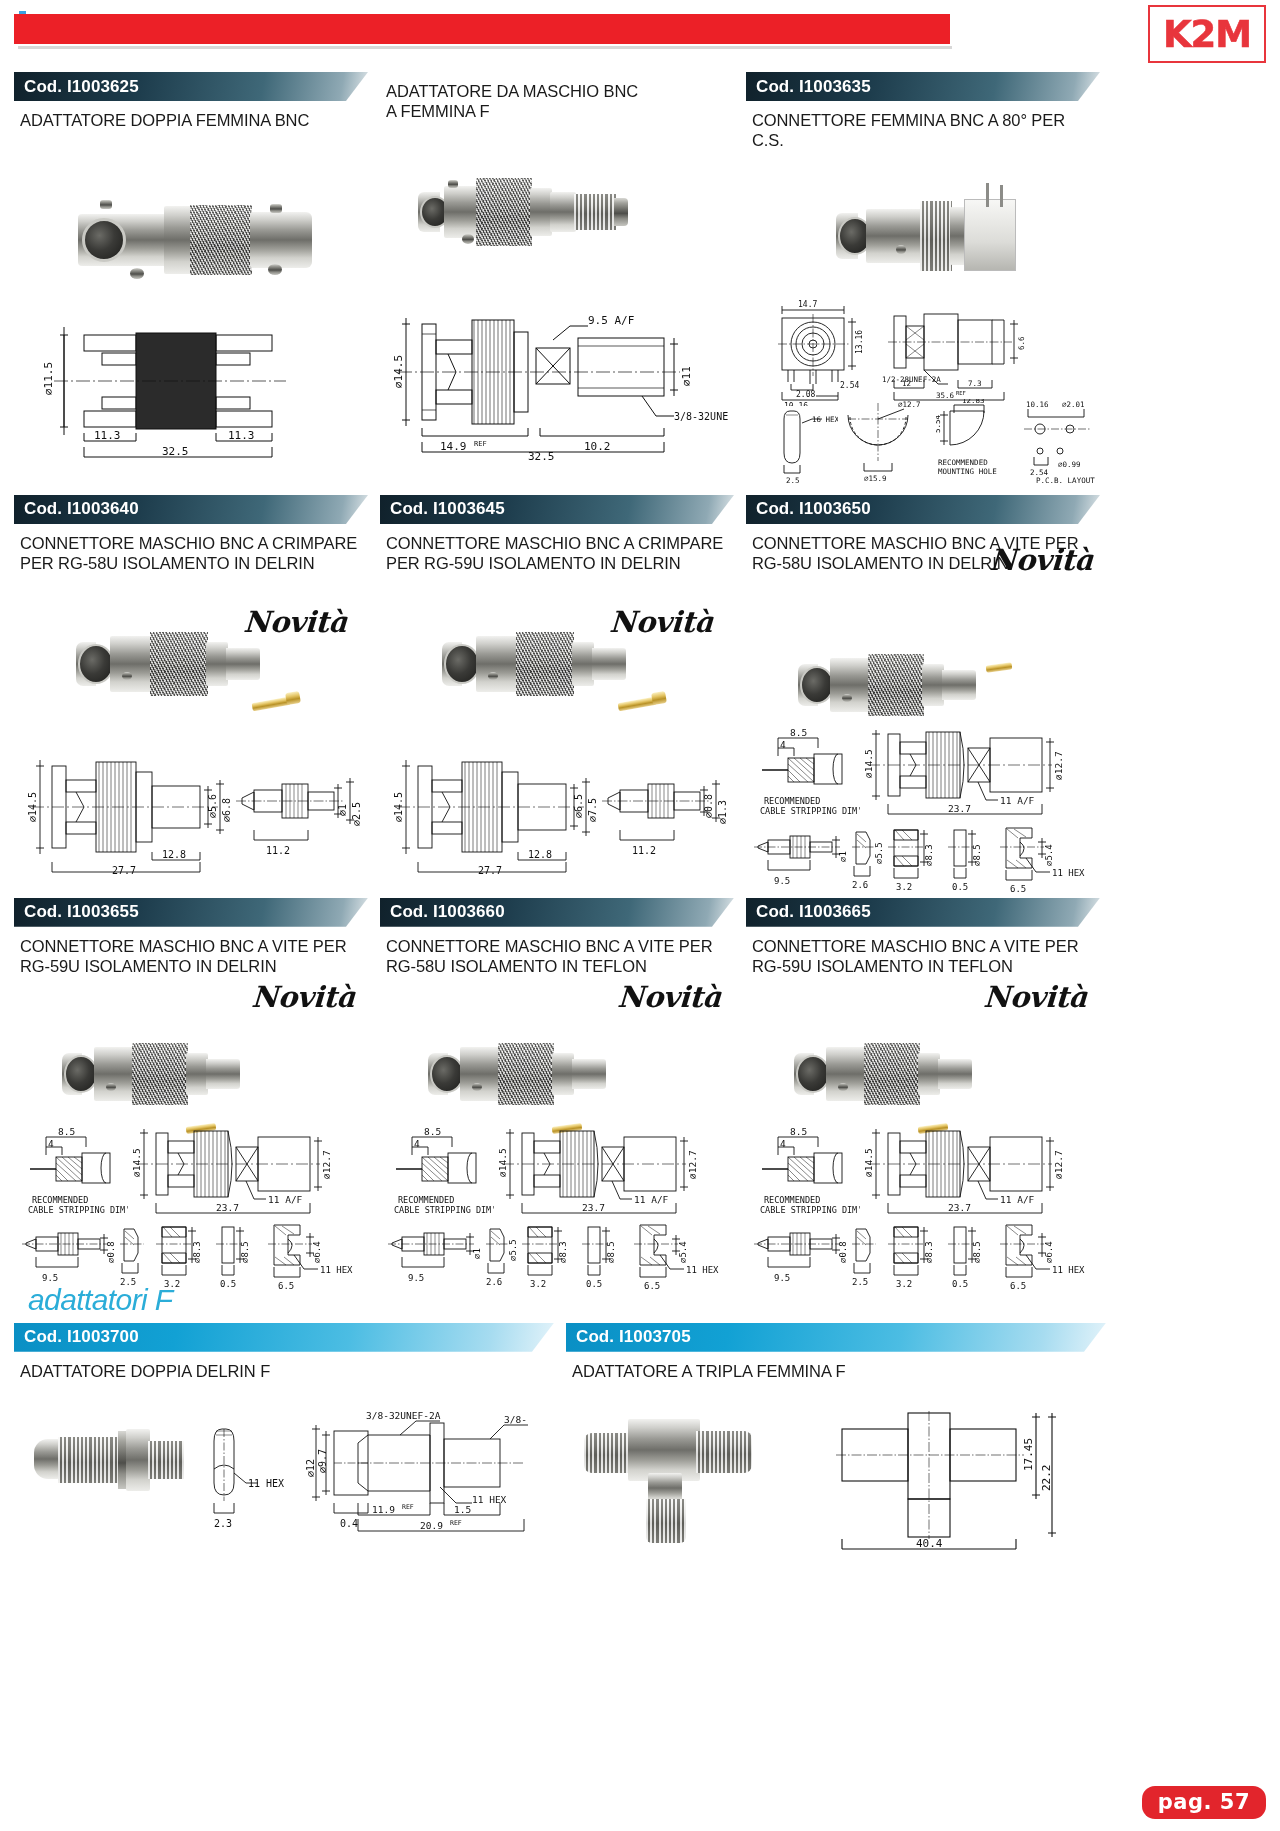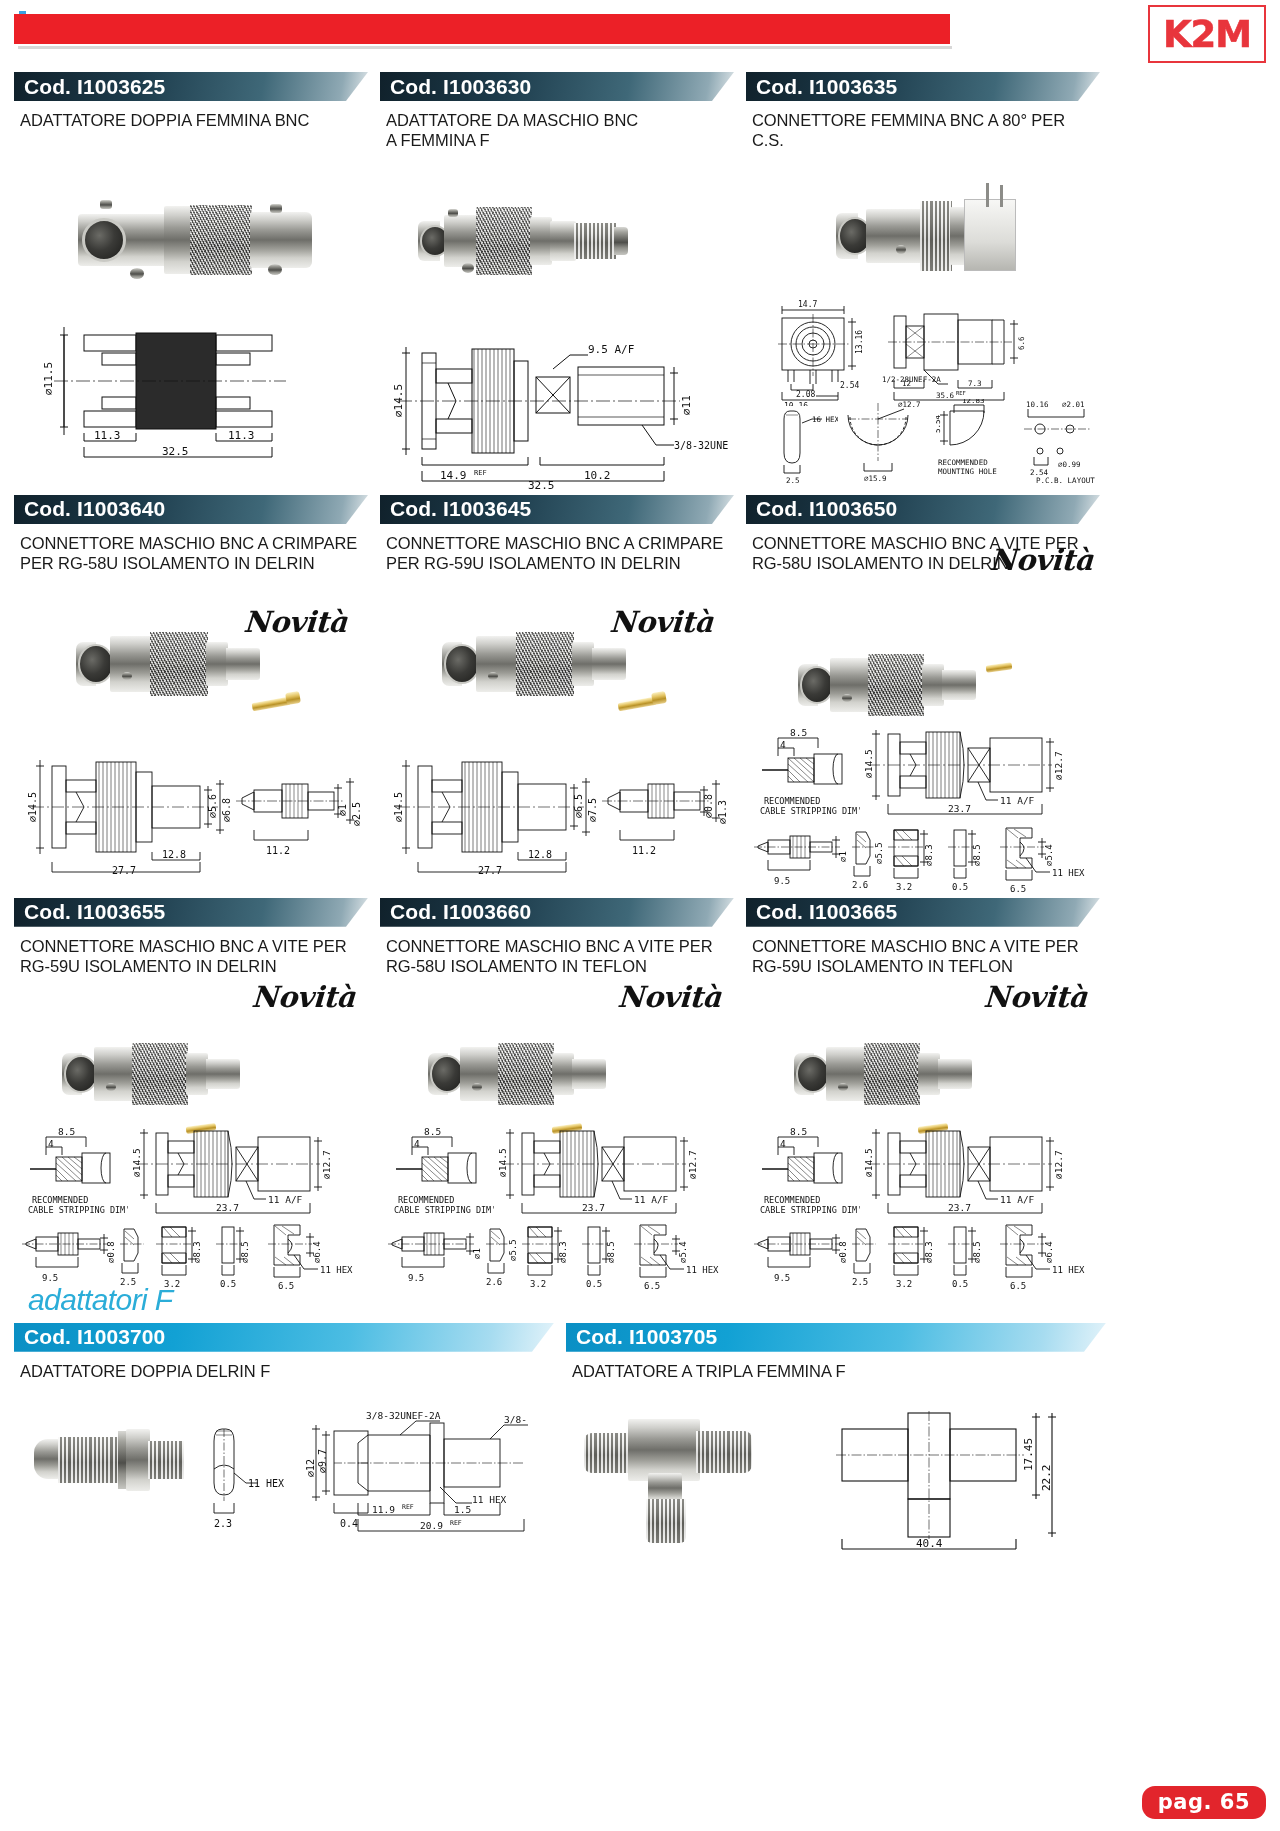--- a/index.html
+++ b/index.html
@@ -57,21 +57,21 @@
     height: 29px;
     background: linear-gradient(100deg, #10212b 0%, #1d3c4c 35%, #3f6878 70%, #8fa9b4 92%, #dfe6e9 100%);
     clip-path: polygon(0 0, 100% 0, calc(100% - 22px) 100%, 0 100%);
     display: flex; align-items: center;
   }
   .code-banner.cyan {
     background: linear-gradient(100deg, #0a8fc4 0%, #12a1d4 30%, #4cbde3 62%, #a7dcf0 88%, #e3f3fa 100%);
   }
   .code-banner .code-label {
     color: #ffffff;
-    font-size: 21px; font-weight: 700;
+    font-size: 17px; font-weight: 700;
     padding-left: 10px;
     letter-spacing: 0.1px;
     white-space: nowrap;
     text-align: right;
   }
 
   .desc {
     font-size: 16.5px;
     color: #1a1a1a;
     line-height: 1.24;
@@ -216,23 +216,20 @@
               <text x="70" y="134">11.3</text>
               <text x="204" y="134">11.3</text>
               <text x="138" y="150">32.5</text>
             </g>
           </svg>
         </div>
       </div>
     </div>
 
     <div class="cell">
-      <div class="code-banner">
-        <span class="code-label">Cod. I1003630</span>
-      </div>
       <div class="desc" style="white-space:pre-line">ADATTATORE DA MASCHIO BNC
 A FEMMINA F</div>
 
       <div class="media" style="height:330px">
         <div class="photo" style="left:38px; top:42px; width:240px; height:95px;">
           <div class="metal" style="position:absolute;left:0px;top:28px;width:22px;height:40px;border-radius:6px 0 0 6px;"></div>
           <div class="bore" style="position:absolute;left:2px;top:32px;width:30px;height:32px;border-width:2px;"></div>
           <div class="metal" style="position:absolute;left:26px;top:22px;width:34px;height:52px;"></div>
           <div class="metal-dark" style="position:absolute;left:30px;top:16px;width:10px;height:8px;border-radius:3px;"></div>
           <div class="metal-dark" style="position:absolute;left:44px;top:70px;width:12px;height:10px;border-radius:50%;"></div>
@@ -1231,13 +1228,13 @@
               <text x="224" y="84" transform="rotate(-90 224 84)">22.2</text>
               <text x="90" y="140">40.4</text>
             </g>
           </svg>
         </div>
       </div>
     </div>
   </div>
 </div>
 
-<div class="page-badge">pag. 65</div>
+<div class="page-badge">pag. 57</div>
 
 </body></html>

